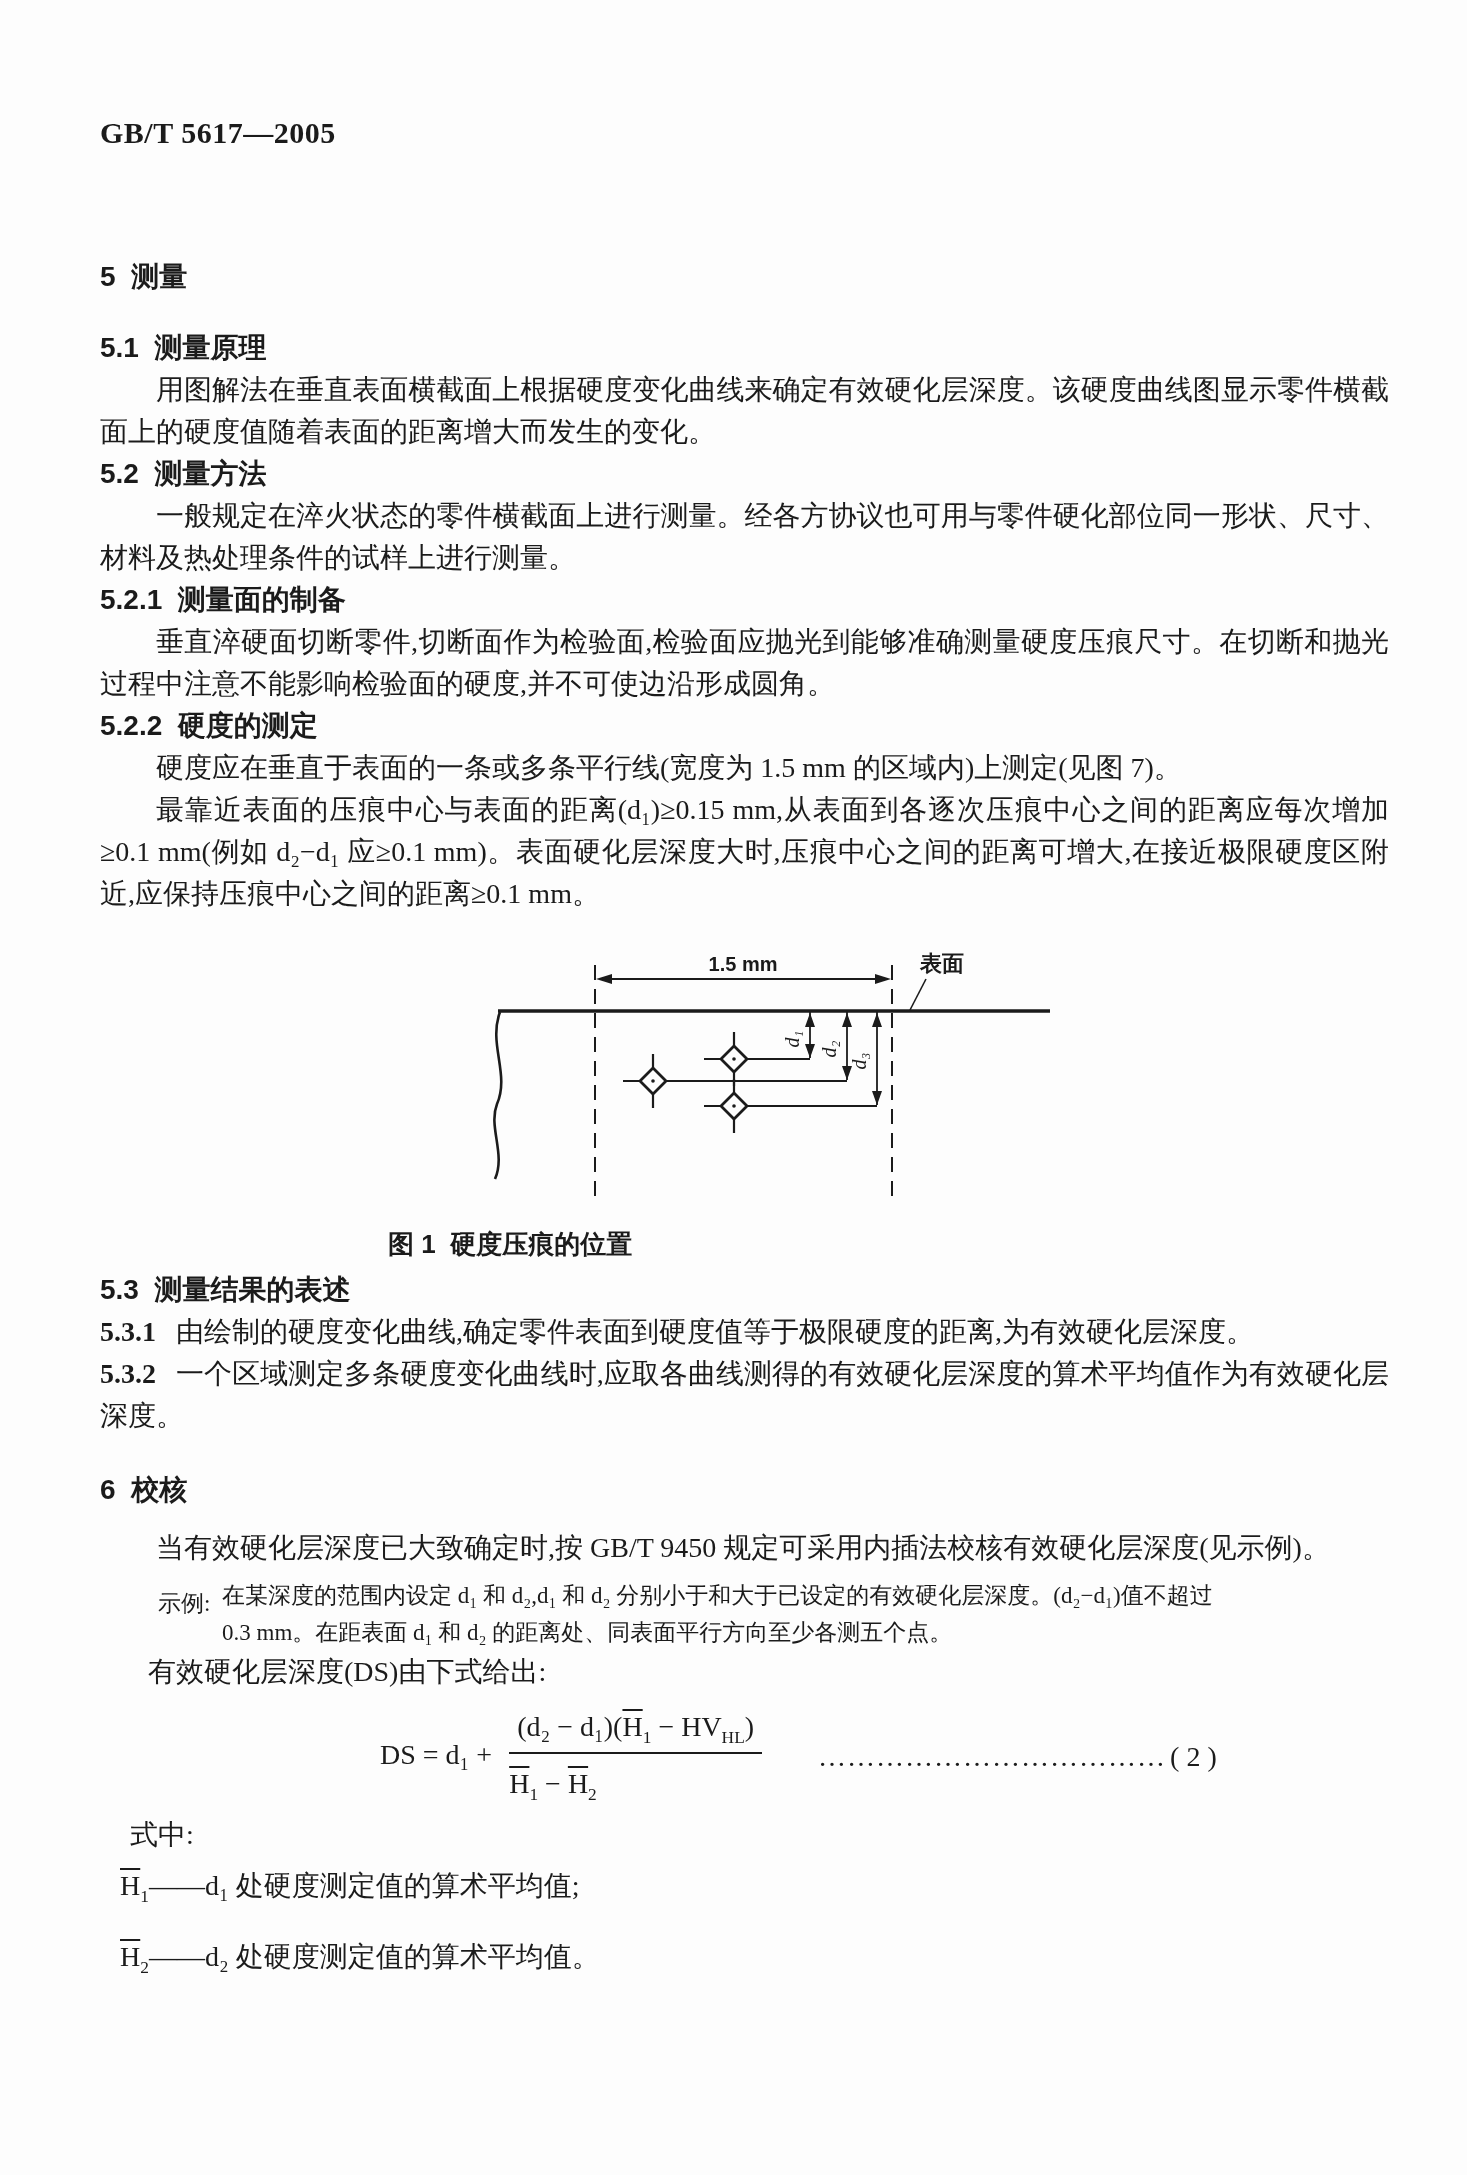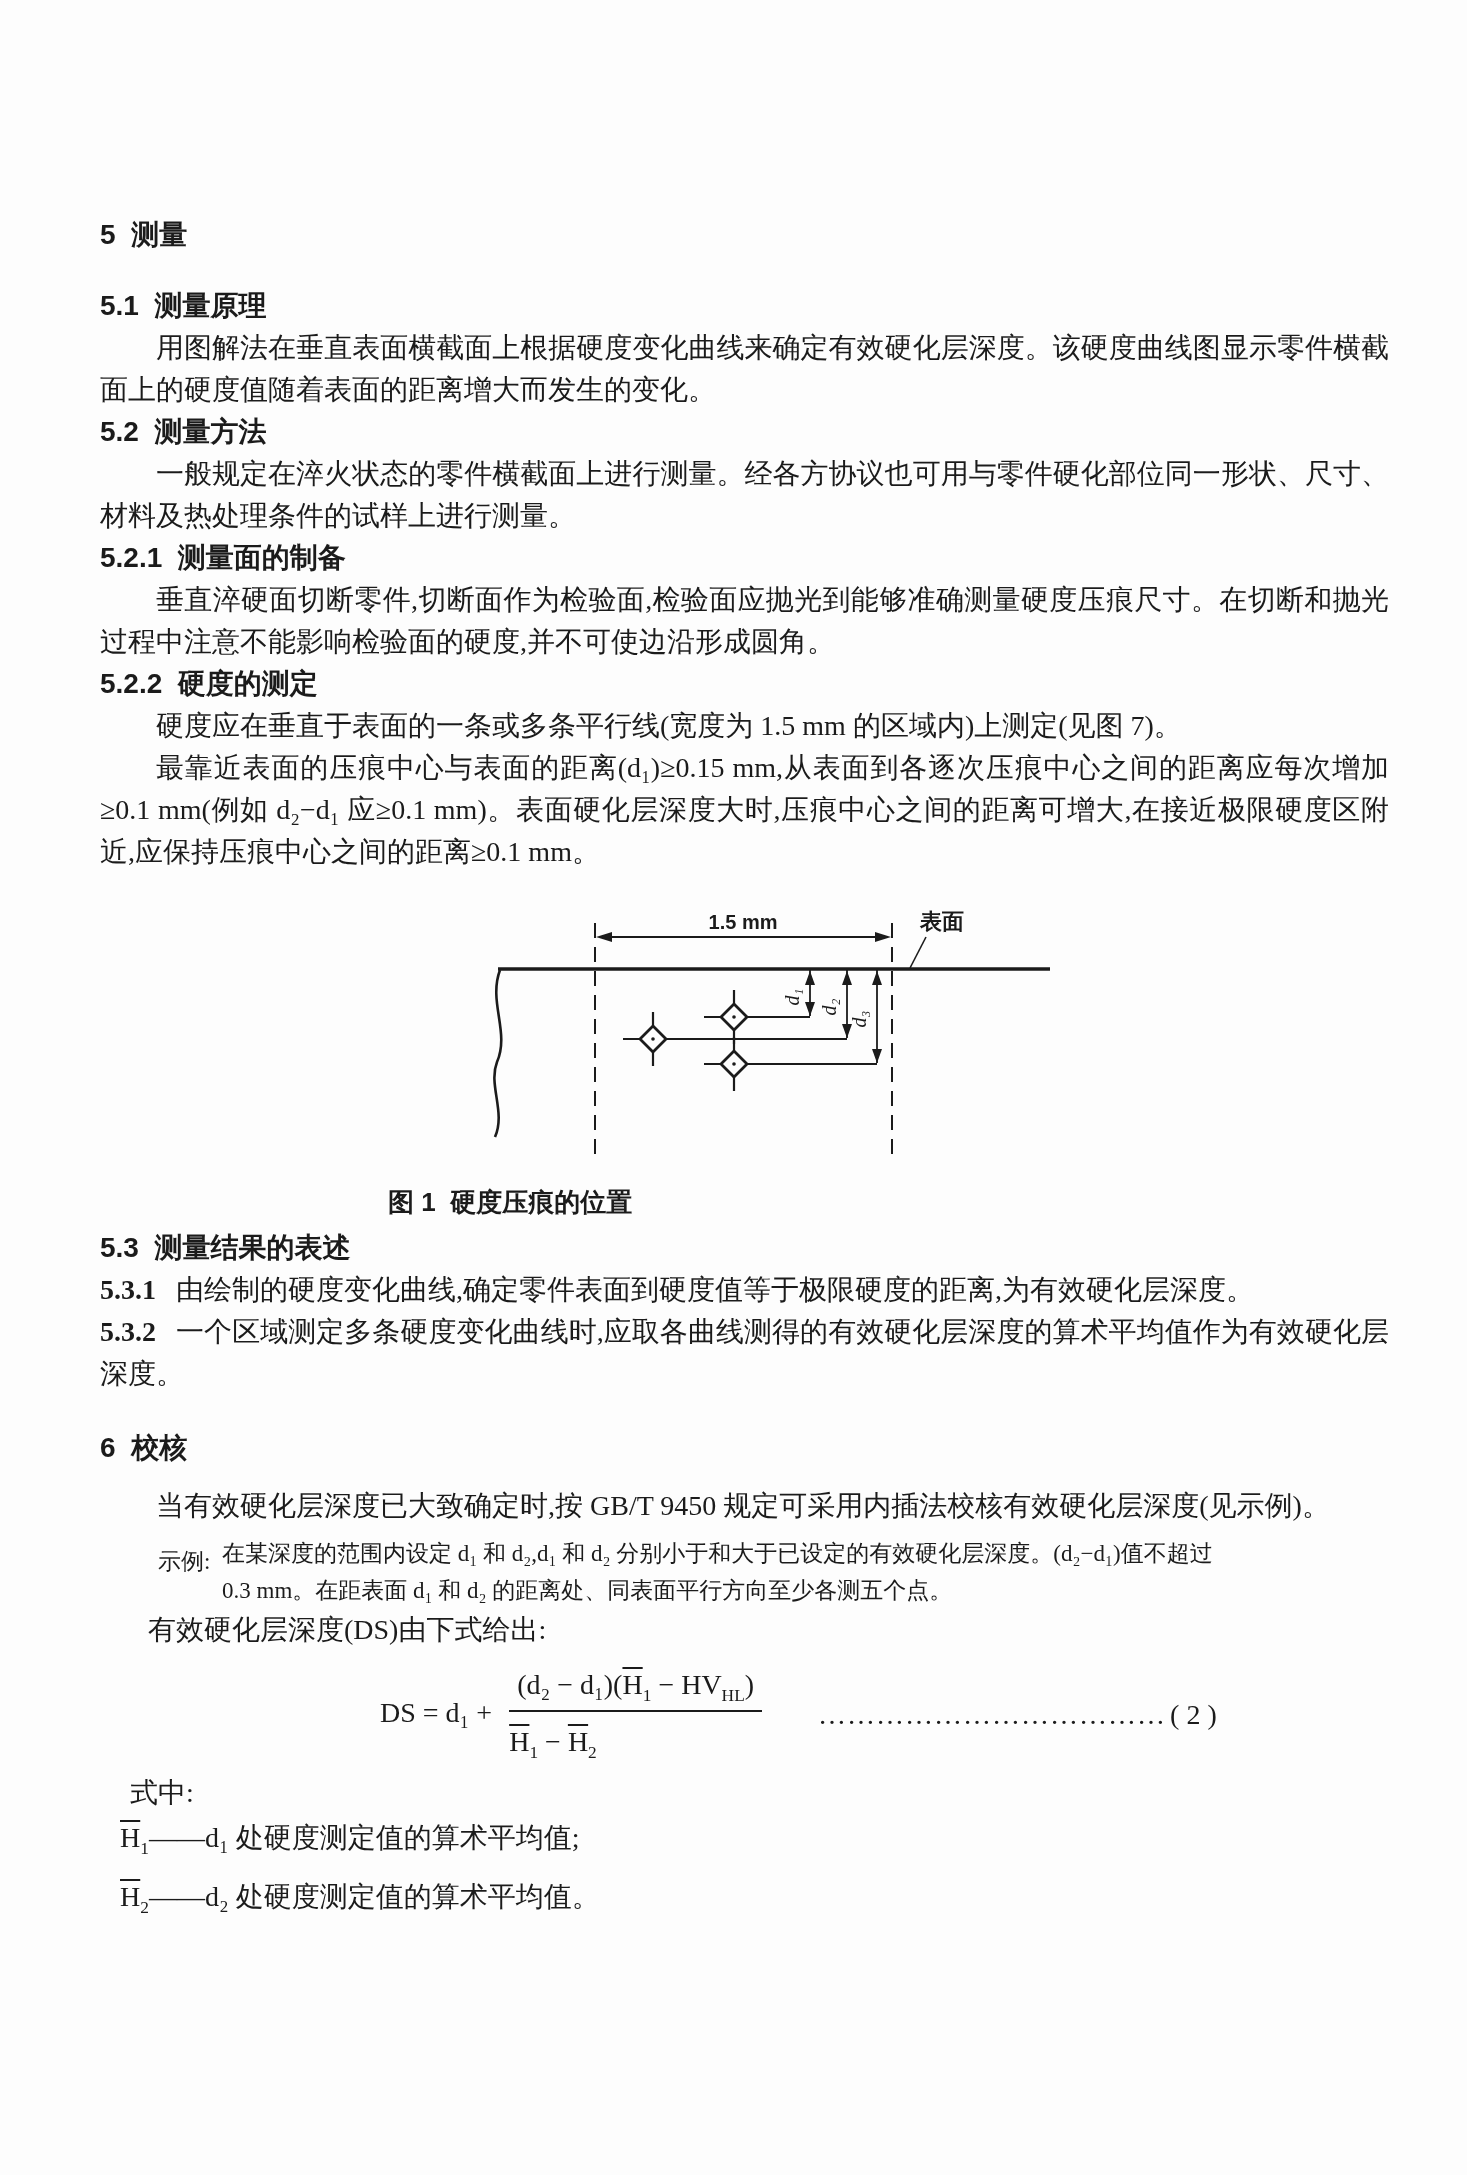--- a/index.html
+++ b/index.html
@@ -24,27 +24,28 @@
   .formula-row{display:flex;align-items:center;margin:16px 0 8px 280px;line-height:1.3}
   .sp{white-space:pre}
   .frac{display:inline-block;vertical-align:middle;margin:0 10px}
   .num-line{display:block;border-bottom:2px solid #1b1b1b;padding:0 8px 3px;white-space:pre}
   .den-line{display:block;padding-top:12px;white-space:pre}
   .ol{text-decoration:overline}
   sub{font-size:62%}
   .f-dots{margin-left:46px;letter-spacing:1px}
   .f-num{margin-left:4px}
   .where-label{padding-left:30px;margin-top:4px}
-  .where{padding-left:20px;line-height:48px}
+  .where{padding-left:20px;line-height:60px}
 </style>
 </head>
 <body>
 
 <div class="page">
 
+  <div class="doc-number">GB/T 5617—2005</div>
 
   <h2 class="h h-top">5  测量</h2>
 
   <h3 class="h">5.1  测量原理</h3>
   <p class="body indent">用图解法在垂直表面横截面上根据硬度变化曲线来确定有效硬化层深度。该硬度曲线图显示零件横截面上的硬度值随着表面的距离增大而发生的变化。</p>
 
   <h3 class="h">5.2  测量方法</h3>
   <p class="body indent">一般规定在淬火状态的零件横截面上进行测量。经各方协议也可用与零件硬化部位同一形状、尺寸、材料及热处理条件的试样上进行测量。</p>
 
   <h3 class="h">5.2.1  测量面的制备</h3>

